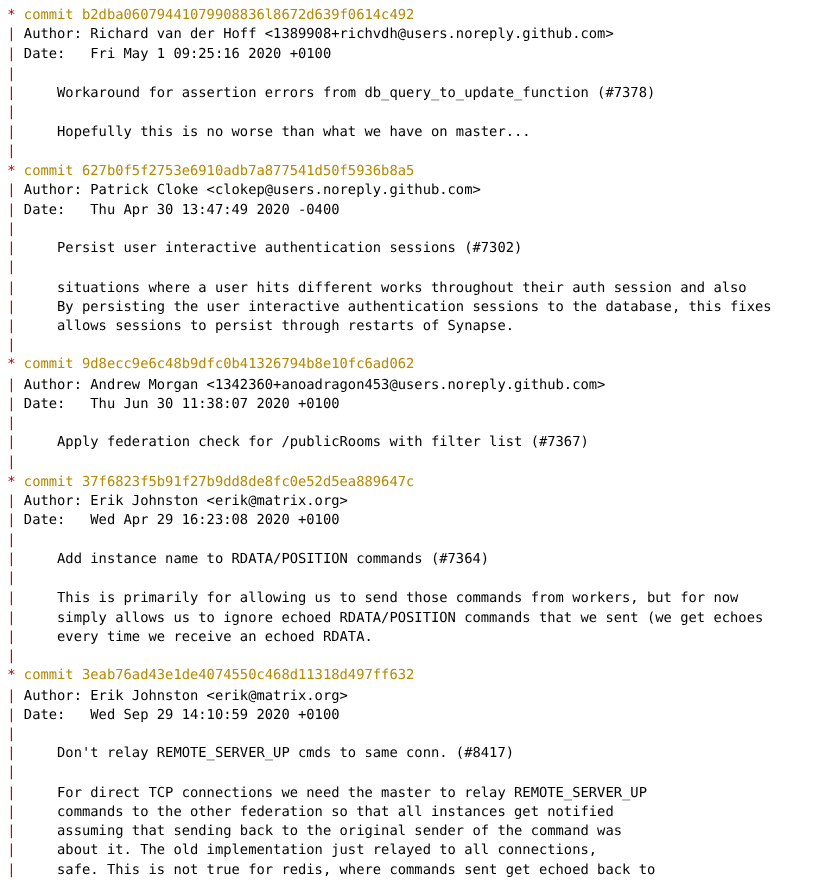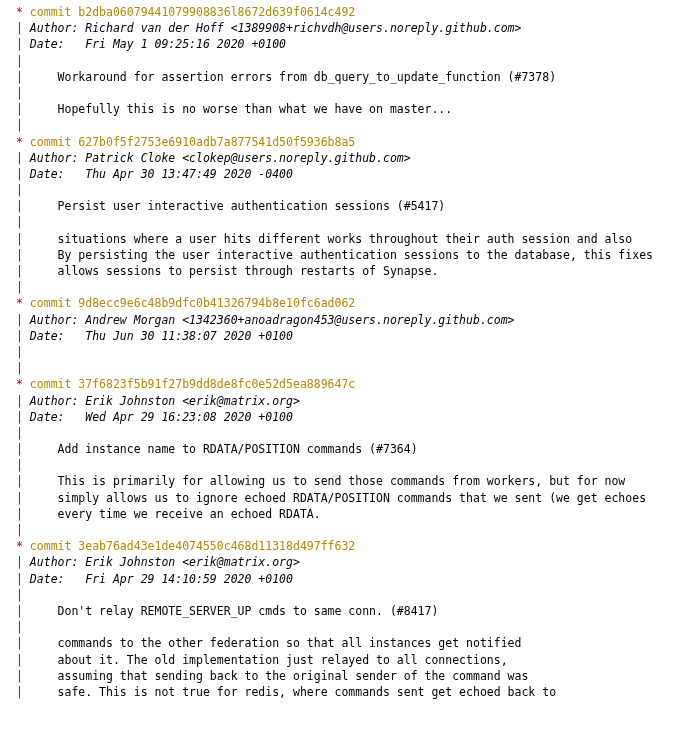--- a/index.html
+++ b/index.html
@@ -14,35 +14,34 @@
     font-size: 11.5px;
     line-height: 16.2px;
     color: #000000;
     overflow: hidden;
   }
   #log {
     padding: 4px 0 0 0;
   }
   .line {
     white-space: pre;
-    padding-left: 16px;
+    padding-left: 6px;
     height: 16.2px;
   }
   .graph {
     color: #c00000;
   }
   .graph-star {
     color: #c00000;
   }
   .commit-hdr .hash {
     color: #b58900;
   }
   .meta {
     color: #000000;
-    font-style: italic;
   }
   .msg {
     color: #000000;
   }
 </style>
 </head>
 <body>
 
 <div id="log">
     <div class="line commit-hdr"><span class="graph-star">* </span><span class="hash">commit b2dba06079441079908836l8672d639f0614c492</span></div>
@@ -50,44 +49,46 @@
     <div class="line"><span class="graph">| </span><span class="meta">Date:   Fri May 1 09:25:16 2020 +0100</span></div>
     <div class="line"><span class="graph">| </span><span class="msg"></span></div>
     <div class="line"><span class="graph">| </span><span class="msg">    Workaround for assertion errors from db_query_to_update_function (#7378)</span></div>
     <div class="line"><span class="graph">| </span><span class="msg"></span></div>
     <div class="line"><span class="graph">| </span><span class="msg">    Hopefully this is no worse than what we have on master...</span></div>
     <div class="line"><span class="graph">| </span><span class="msg"></span></div>
     <div class="line commit-hdr"><span class="graph-star">* </span><span class="hash">commit 627b0f5f2753e6910adb7a877541d50f5936b8a5</span></div>
     <div class="line"><span class="graph">| </span><span class="meta">Author: Patrick Cloke &lt;clokep@users.noreply.github.com&gt;</span></div>
     <div class="line"><span class="graph">| </span><span class="meta">Date:   Thu Apr 30 13:47:49 2020 -0400</span></div>
     <div class="line"><span class="graph">| </span><span class="msg"></span></div>
-    <div class="line"><span class="graph">| </span><span class="msg">    Persist user interactive authentication sessions (#5417)</span></div>
+    <div class="line"><span class="graph">| </span><span class="msg">    Persist user interactive authentication sessions (#7302)</span></div>
     <div class="line"><span class="graph">| </span><span class="msg"></span></div>
     <div class="line"><span class="graph">| </span><span class="msg">    situations where a user hits different works throughout their auth session and also</span></div>
     <div class="line"><span class="graph">| </span><span class="msg">    By persisting the user interactive authentication sessions to the database, this fixes</span></div>
     <div class="line"><span class="graph">| </span><span class="msg">    allows sessions to persist through restarts of Synapse.</span></div>
     <div class="line"><span class="graph">| </span><span class="msg"></span></div>
     <div class="line commit-hdr"><span class="graph-star">* </span><span class="hash">commit 9d8ecc9e6c48b9dfc0b41326794b8e10fc6ad062</span></div>
     <div class="line"><span class="graph">| </span><span class="meta">Author: Andrew Morgan &lt;1342360+anoadragon453@users.noreply.github.com&gt;</span></div>
     <div class="line"><span class="graph">| </span><span class="meta">Date:   Thu Jun 30 11:38:07 2020 +0100</span></div>
     <div class="line"><span class="graph">| </span><span class="msg"></span></div>
+    <div class="line"><span class="graph">| </span><span class="msg">    Apply federation check for /publicRooms with filter list (#7367)</span></div>
     <div class="line"><span class="graph">| </span><span class="msg"></span></div>
     <div class="line commit-hdr"><span class="graph-star">* </span><span class="hash">commit 37f6823f5b91f27b9dd8de8fc0e52d5ea889647c</span></div>
     <div class="line"><span class="graph">| </span><span class="meta">Author: Erik Johnston &lt;erik@matrix.org&gt;</span></div>
     <div class="line"><span class="graph">| </span><span class="meta">Date:   Wed Apr 29 16:23:08 2020 +0100</span></div>
     <div class="line"><span class="graph">| </span><span class="msg"></span></div>
     <div class="line"><span class="graph">| </span><span class="msg">    Add instance name to RDATA/POSITION commands (#7364)</span></div>
     <div class="line"><span class="graph">| </span><span class="msg"></span></div>
     <div class="line"><span class="graph">| </span><span class="msg">    This is primarily for allowing us to send those commands from workers, but for now</span></div>
     <div class="line"><span class="graph">| </span><span class="msg">    simply allows us to ignore echoed RDATA/POSITION commands that we sent (we get echoes</span></div>
     <div class="line"><span class="graph">| </span><span class="msg">    every time we receive an echoed RDATA.</span></div>
     <div class="line"><span class="graph">| </span><span class="msg"></span></div>
     <div class="line commit-hdr"><span class="graph-star">* </span><span class="hash">commit 3eab76ad43e1de4074550c468d11318d497ff632</span></div>
     <div class="line"><span class="graph">| </span><span class="meta">Author: Erik Johnston &lt;erik@matrix.org&gt;</span></div>
-    <div class="line"><span class="graph">| </span><span class="meta">Date:   Fri Apr 29 14:10:59 2020 +0100</span></div>
+    <div class="line"><span class="graph">| </span><span class="meta">Date:   Wed Sep 29 14:10:59 2020 +0100</span></div>
     <div class="line"><span class="graph">| </span><span class="msg"></span></div>
     <div class="line"><span class="graph">| </span><span class="msg">    Don't relay REMOTE_SERVER_UP cmds to same conn. (#8417)</span></div>
     <div class="line"><span class="graph">| </span><span class="msg"></span></div>
+    <div class="line"><span class="graph">| </span><span class="msg">    For direct TCP connections we need the master to relay REMOTE_SERVER_UP</span></div>
     <div class="line"><span class="graph">| </span><span class="msg">    commands to the other federation so that all instances get notified</span></div>
+    <div class="line"><span class="graph">| </span><span class="msg">    assuming that sending back to the original sender of the command was</span></div>
     <div class="line"><span class="graph">| </span><span class="msg">    about it. The old implementation just relayed to all connections,</span></div>
-    <div class="line"><span class="graph">| </span><span class="msg">    assuming that sending back to the original sender of the command was</span></div>
     <div class="line"><span class="graph">| </span><span class="msg">    safe. This is not true for redis, where commands sent get echoed back to</span></div>
   </div>
 
 </body></html>

